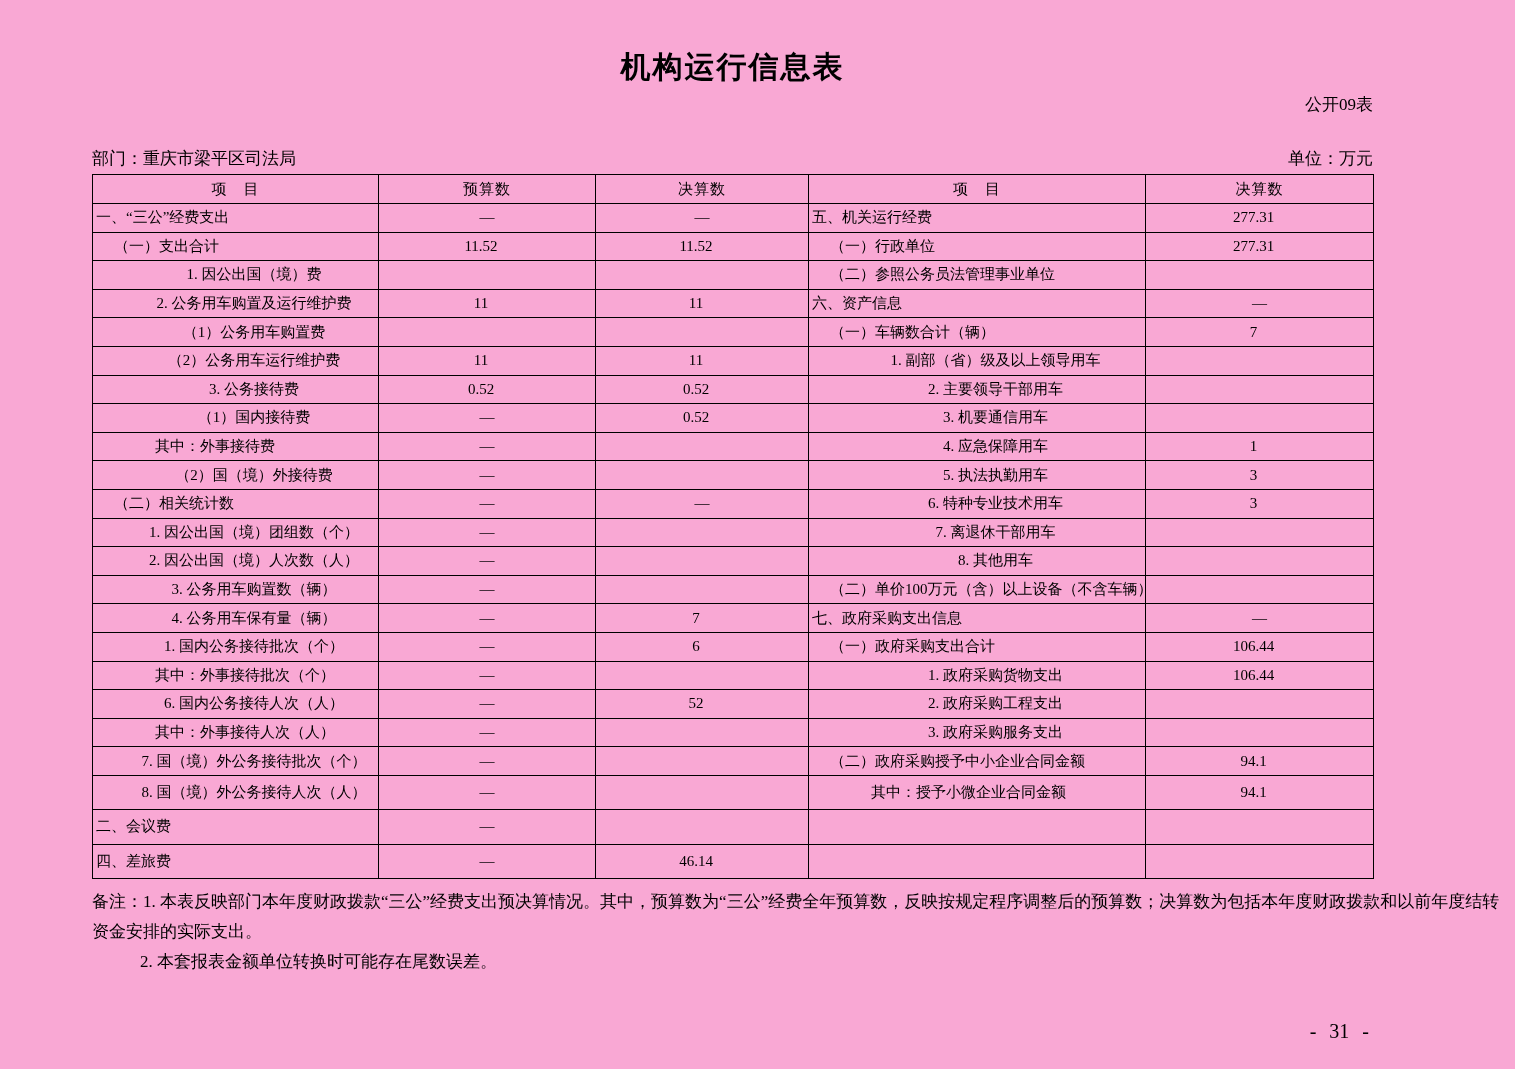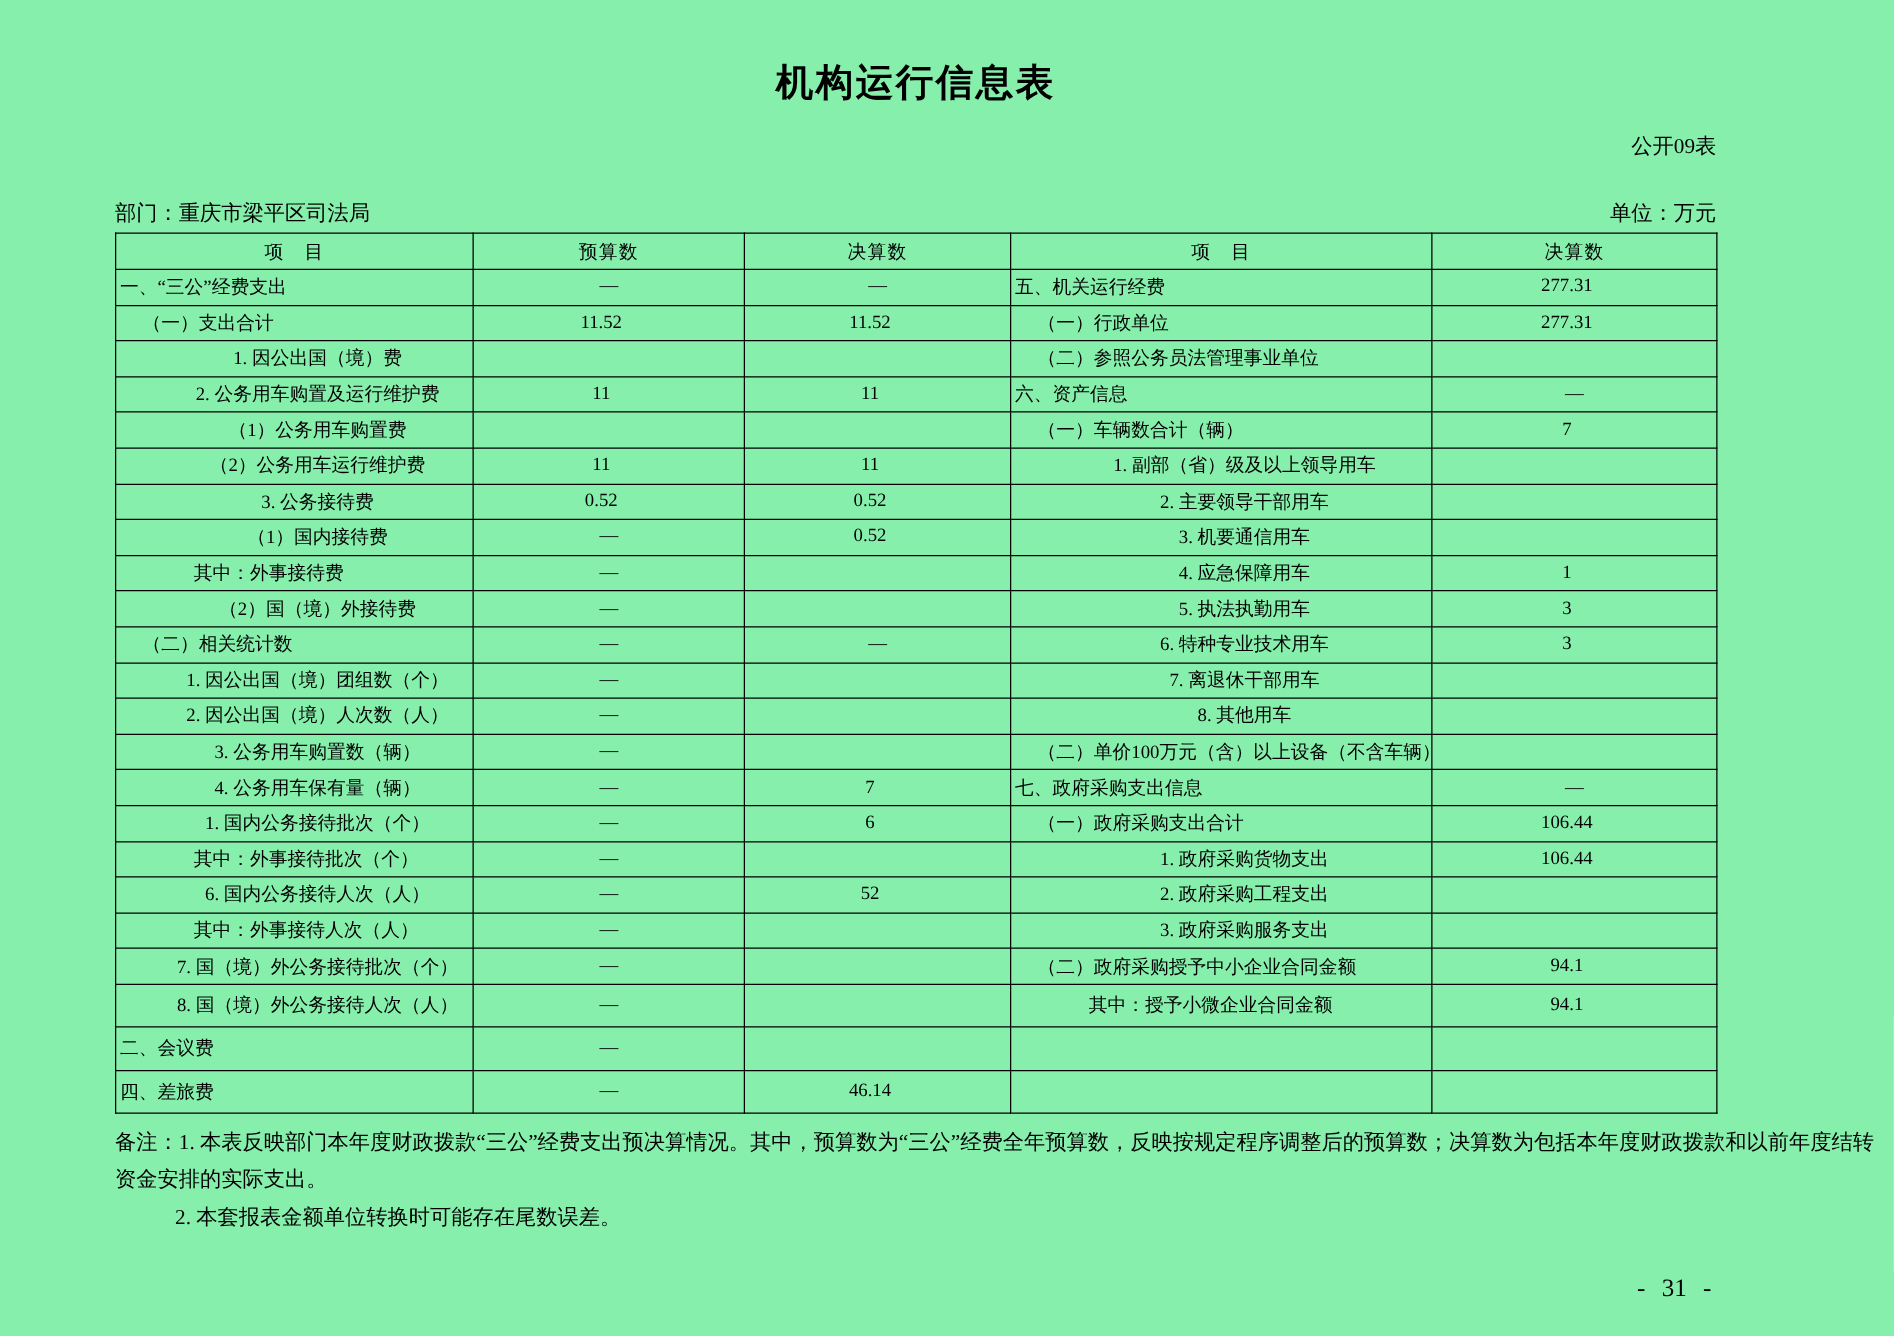--- a/index.html
+++ b/index.html
@@ -1,38 +1,38 @@
 <!DOCTYPE html>
 <html><head>
 <meta charset="utf-8">
 <style>
   html,body { margin:0; padding:0; background:#e8e8e8; }
   .page {
     position:relative;
     width:1515px; height:1069px;
-    background:#86efac;
+    background:#f9a8d4;
     color:#000;
     font-family:"Liberation Serif","DejaVu Serif",serif;
     overflow:hidden;
   }
   .content { position:absolute; left:92px; top:0; width:1281px; }
   .doc-title {
     margin:48px 0 0 0;
     text-align:center;
     font-family:"Liberation Sans","DejaVu Sans",sans-serif;
     font-weight:bold;
     font-size:30px;
     letter-spacing:2px;
     line-height:38px;
   }
   .form-label {
     text-align:right;
     font-size:17px;
     line-height:22px;
-    margin-top:20px;
+    margin-top:8px;
   }
   .meta-row {
     display:flex;
     justify-content:space-between;
     font-size:17px;
     line-height:24px;
     margin-top:31px;
   }
   table.info-table {
     margin-top:3px;

